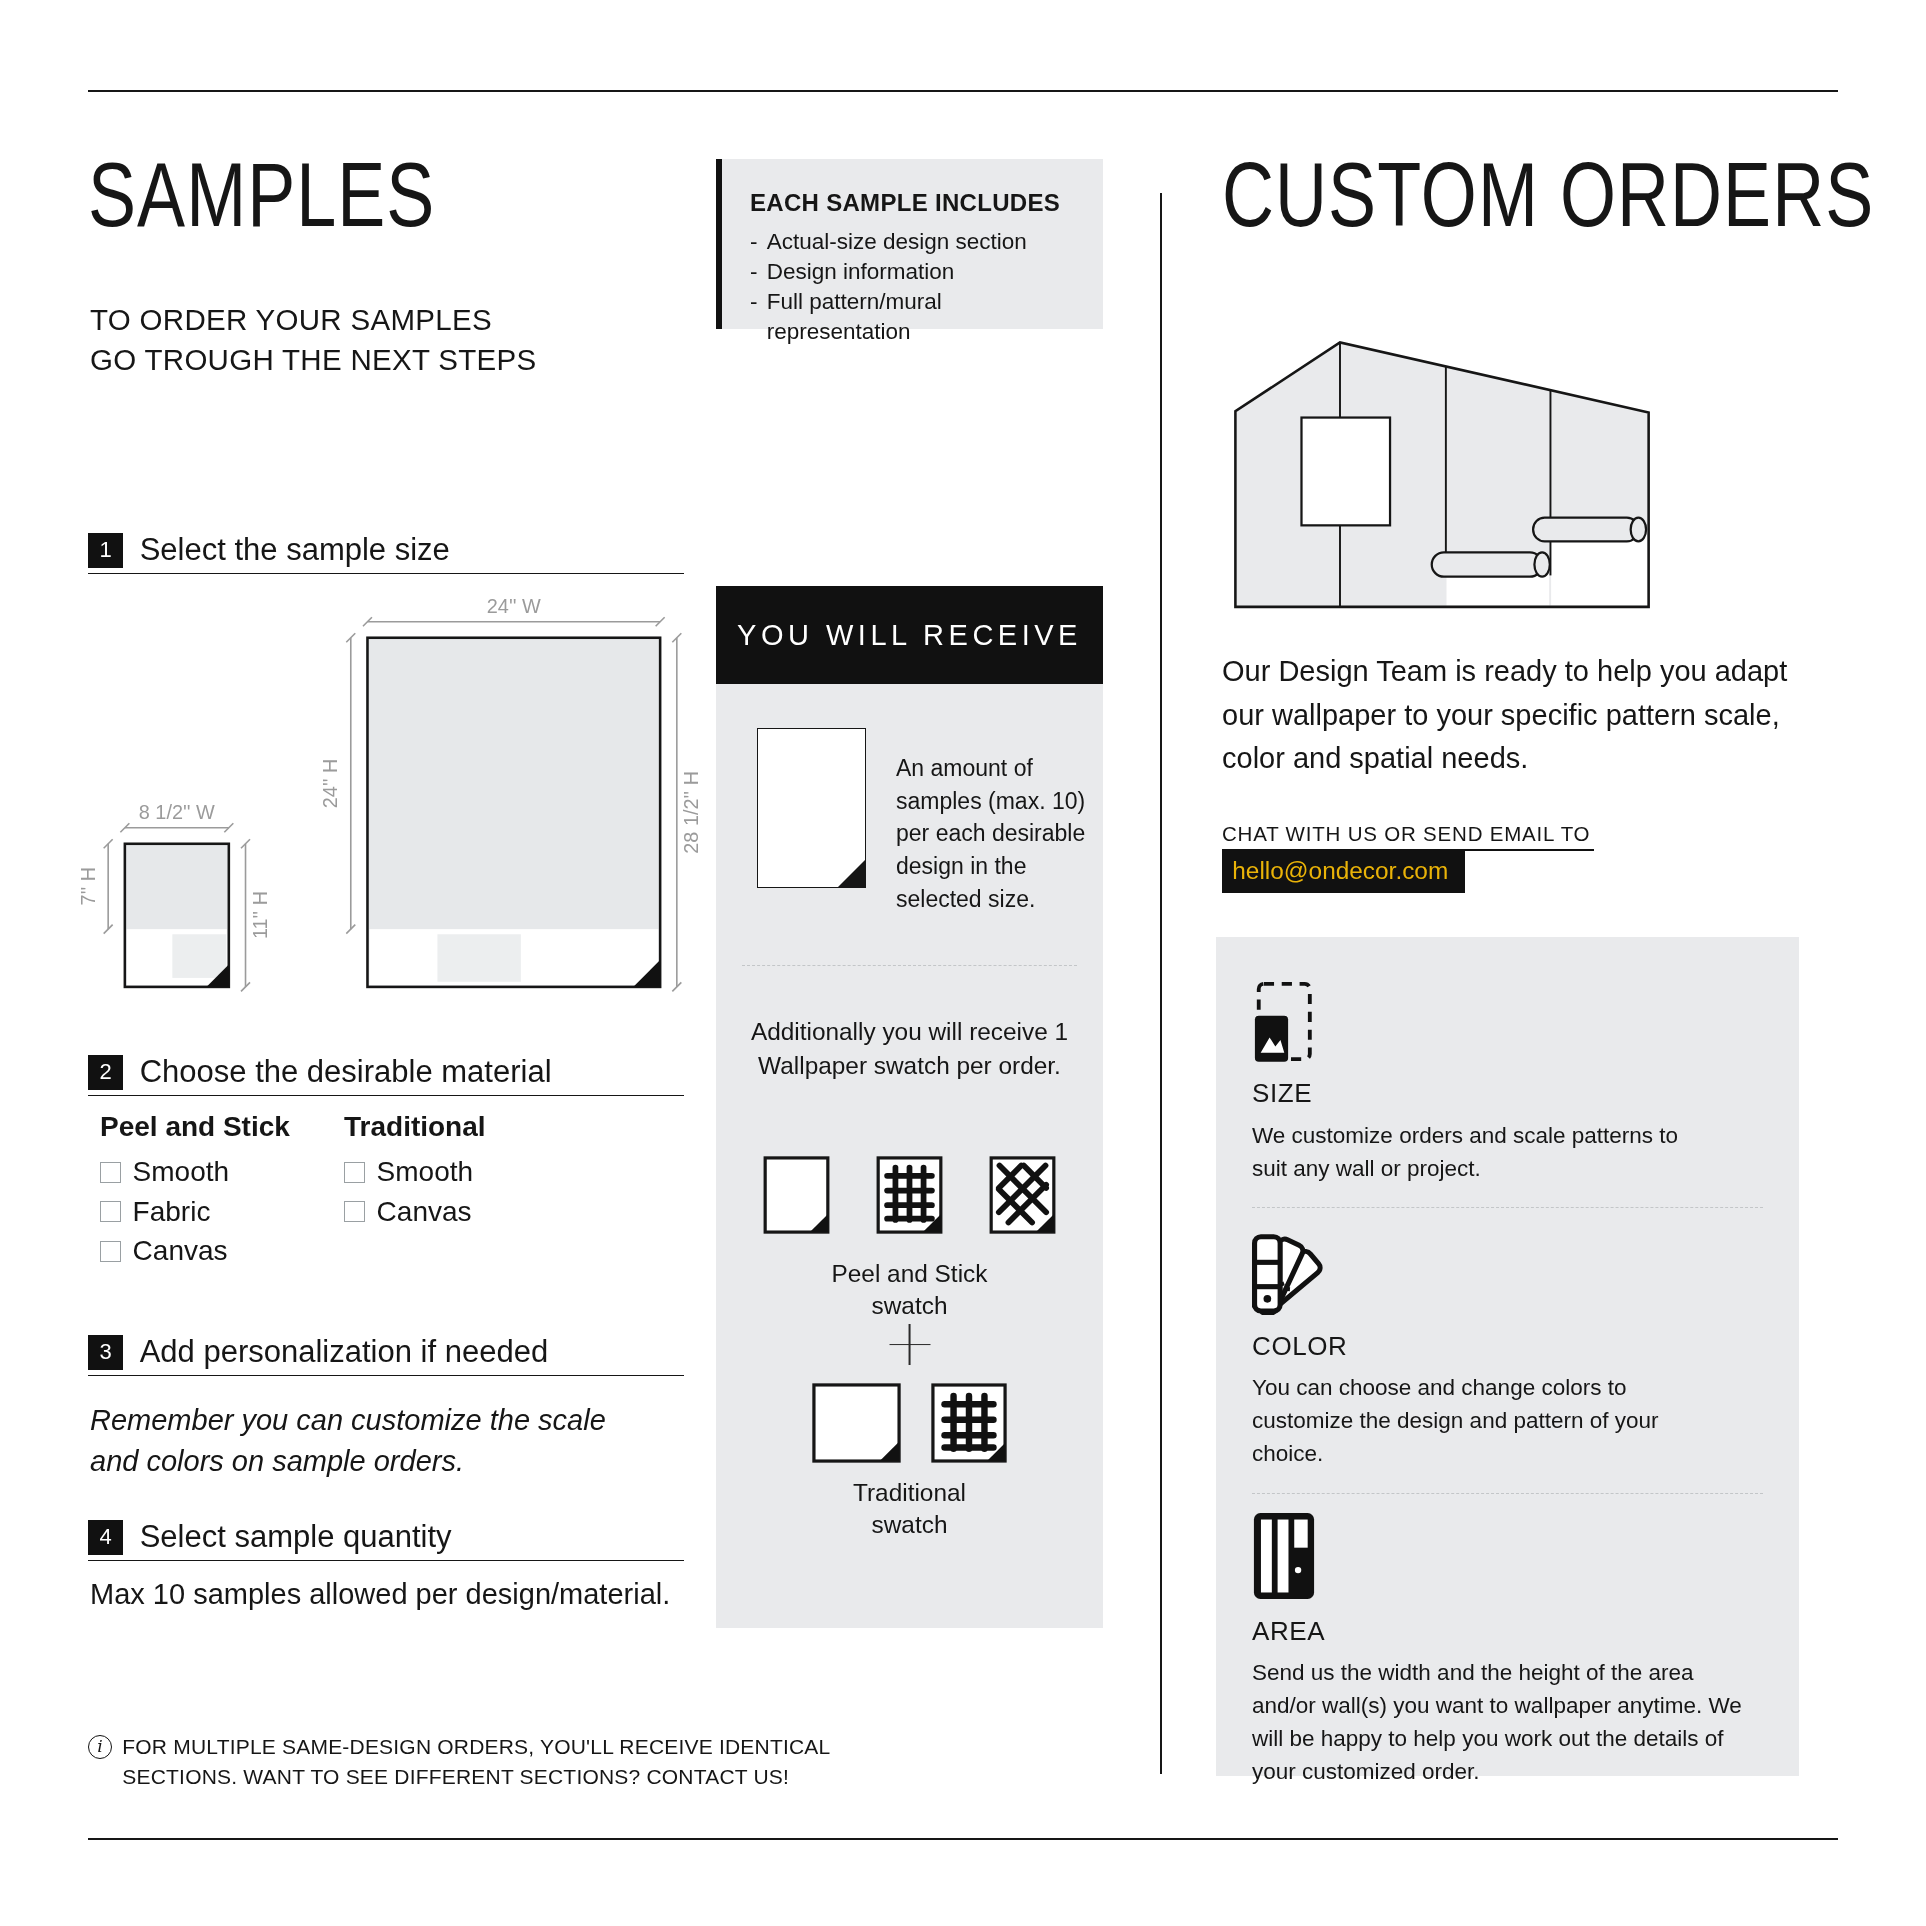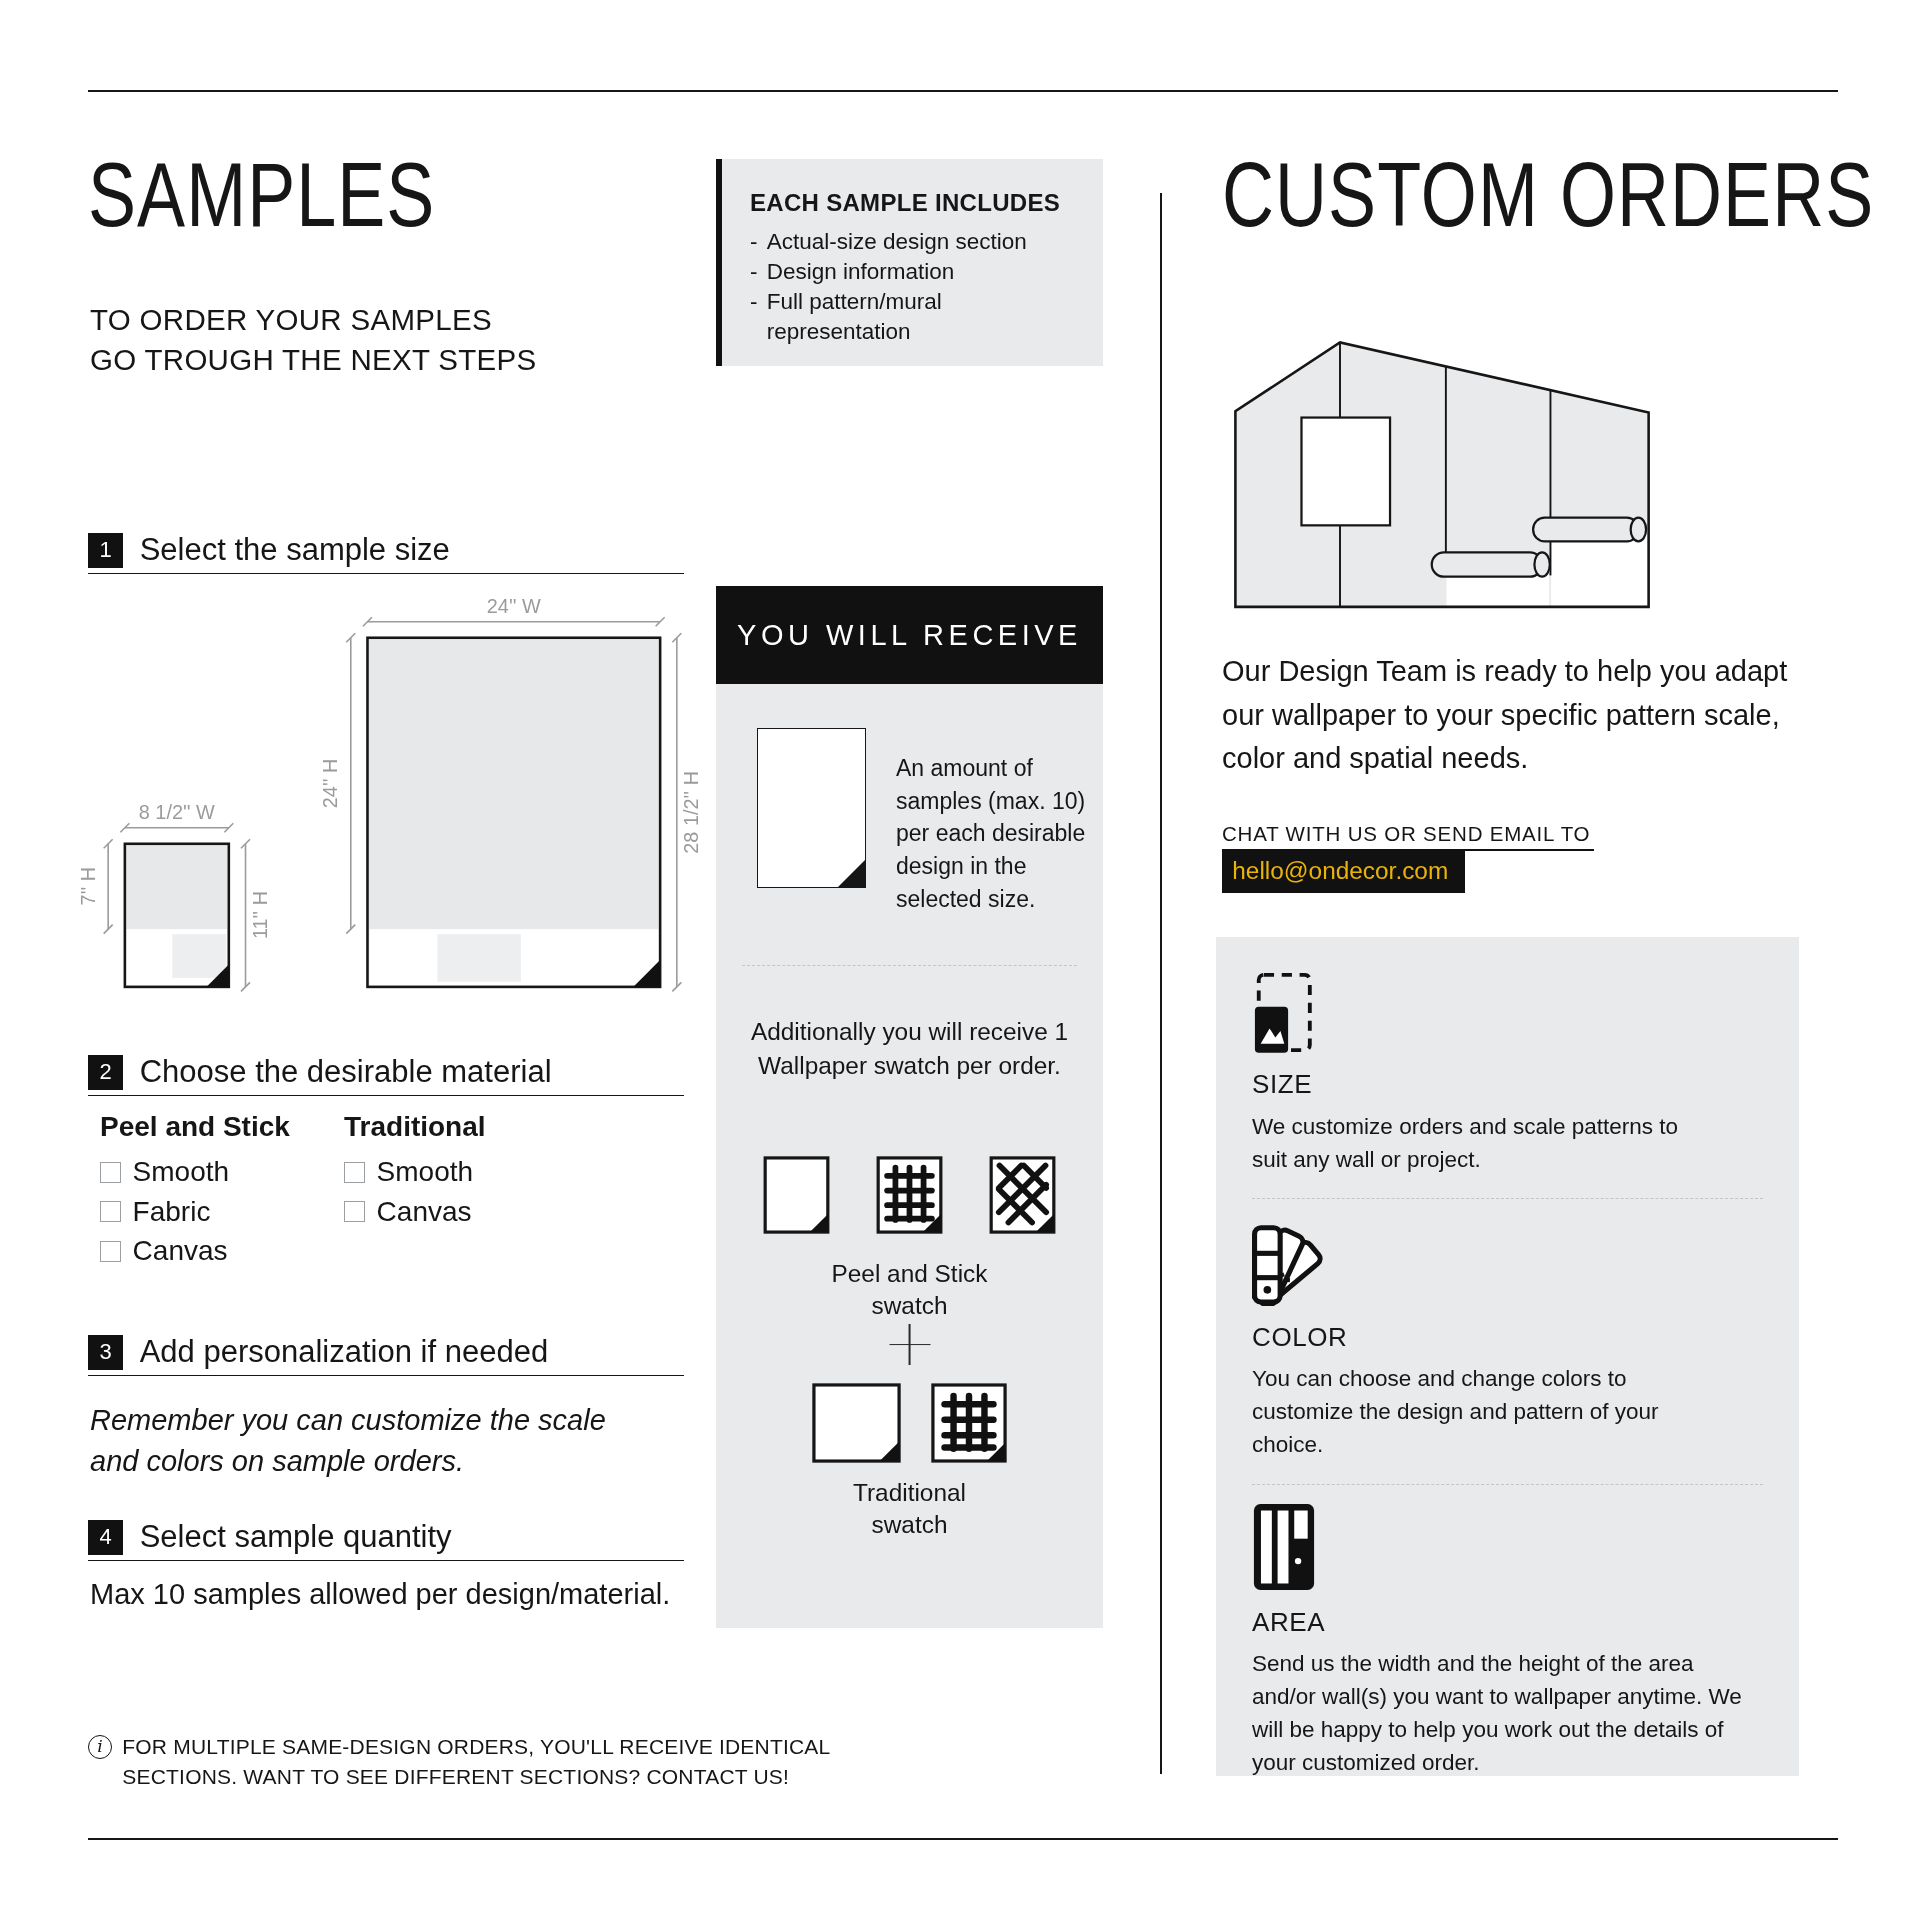--- a/index.html
+++ b/index.html
@@ -12,21 +12,21 @@
   .divider-v{position:absolute;left:1160px;top:193px;width:1.9px;height:1581px;background:#161616;}
 
   .big-title{position:absolute;font-size:90px;font-weight:400;letter-spacing:1.3px;
              transform:scaleX(.8);transform-origin:left top;white-space:nowrap;}
   .title-samples{left:88px;top:144px;}
   .title-custom{left:1222px;top:144px;}
 
   .intro{position:absolute;left:90px;top:300px;font-size:29.5px;line-height:1.34;letter-spacing:0.3px;}
 
   
-  .includes{position:absolute;left:716px;top:159px;width:387px;height:207px;background:#e9eaec;
+  .includes{position:absolute;left:716px;top:159px;width:387px;height:170px;background:#e9eaec;
             border-left:6.4px solid #111;box-sizing:border-box;padding:29.5px 16.7px 0 28px;}
   .includes-title{font-size:24px;font-weight:bold;letter-spacing:0.3px;margin-bottom:10.3px;}
   .inc-item{display:flex;font-size:22.5px;line-height:1.34;}
   .inc-item .bullet{width:16.7px;flex:none;}
   .inc-item .inc-text{max-width:282px;}
 
   
   .step{position:absolute;left:88px;width:596px;}
   .step-head{display:flex;align-items:center;border-bottom:1.9px solid #161616;padding-bottom:5.1px;}
   .step-badge{width:35px;height:35px;background:#111;color:#fff;font-size:22px;
@@ -76,21 +76,21 @@
   .plus-icon::before{left:50%;top:0;width:1.9px;height:41px;transform:translateX(-50%);}
   .plus-icon::after{top:50%;left:0;height:1.9px;width:41px;transform:translateY(-50%);}
 
   
   .custom-body{position:absolute;left:1222px;top:650px;width:584px;font-size:29px;line-height:1.5;}
   .chat-label{position:absolute;left:1222px;top:822px;font-size:20.5px;letter-spacing:0.8px;}
   .email-wrap{position:absolute;left:1222px;top:849px;width:372px;border-top:2.6px solid #111;}
   .email-badge{display:inline-block;background:#111;color:#eab308;font-size:24.4px;
                padding:6.4px 16.7px 7.7px 10.3px;}
   .custom-box{position:absolute;left:1216px;top:937px;width:583px;height:839px;background:#e9eaec;
-              box-sizing:border-box;padding:32px 36px;}
+              box-sizing:border-box;padding:41px 36px;}
   .cbox-icon{margin-bottom:15.4px;height:85px;display:flex;align-items:flex-end;}
   .cbox-title{font-size:26px;letter-spacing:0.6px;margin:0 0 10.3px 0;font-weight:400;}
   .cbox-text{font-size:22.5px;line-height:1.46;margin:0;}
   .custom-box .dash-line{margin:22px 0;}
   .w-size{max-width:449px;} .w-color{max-width:457px;} .w-area{max-width:514px;}
 
   .house{position:absolute;left:1220px;top:320px;}
 </style>
 </head>
 <body>

